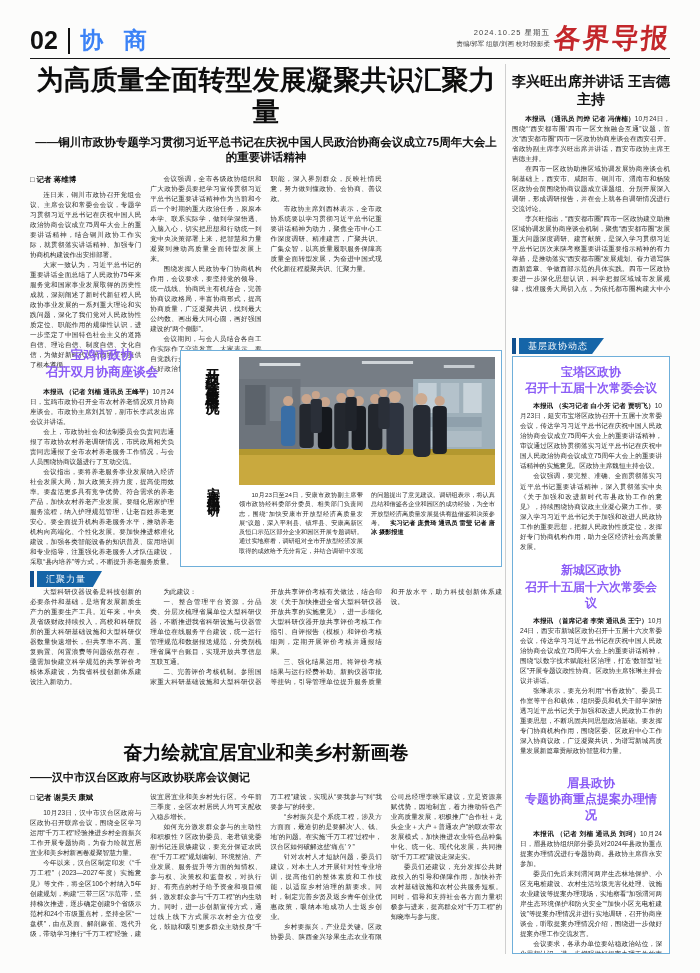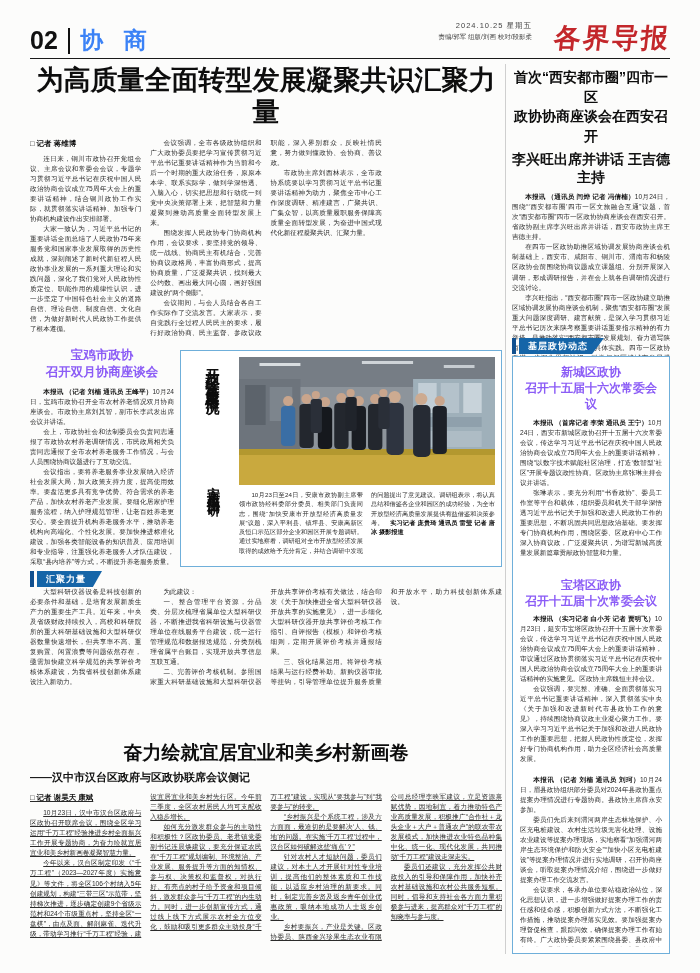--- a/index.html
+++ b/index.html
@@ -11,21 +11,21 @@
     overflow:hidden;
   }
   .abs { position:absolute; }
 
   
   .header { top:16px; left:30px; width:640px; height:40px; display:flex; justify-content:space-between; align-items:flex-end; }
   .header-left { display:flex; align-items:center; gap:10px; }
   .page-num { font-size:25px; font-weight:700; color:#111; }
   .head-divider { width:2.5px; height:26px; background:#111; }
   .section-name { font-size:23px; font-weight:700; letter-spacing:7px; color:#3b82f6; }
-  .header-right { display:flex; align-items:flex-start; gap:22px; }
+  .header-right { display:flex; align-items:center; gap:4px; }
   .issue-meta { text-align:right; color:#444; line-height:1.6; }
   .issue-date { font-size:7.5px; letter-spacing:1px; }
   .issue-staff { font-size:6.5px; }
   .masthead { font-size:27px; font-weight:700; color:#c3272b; font-family:"DejaVu Serif","Liberation Serif",serif; transform:skewX(-6deg); letter-spacing:2px; }
   .head-rule { top:58px; left:30px; width:640px; border-top:1.6px solid #1a1a1a; }
   .v-rule { top:64px; left:505px; height:890px; border-left:0.5px solid #cfcfcf; }
 
   
   .body-text { font-size:6.6px; line-height:1.52; text-align:justify; color:#2b2b2b; word-break:break-all; overflow:hidden; }
   .body-text p { text-indent:2em; margin:0; }
@@ -59,33 +59,33 @@
   .photo-right { flex:1; display:flex; flex-direction:column; }
   .photo-frame { width:100%; height:128px; overflow:hidden; background:#8e959b; }
   .photo-frame svg { display:block; width:100%; height:100%; }
   .caption { margin-top:5px; height:66px; font-size:6.2px; line-height:1.5; text-align:justify; word-break:break-all; color:#2b2b2b; overflow:hidden; }
   .caption p { text-indent:2em; }
   .caption b { font-weight:700; color:#111; }
 
   
   .tab-row { display:flex; align-items:stretch; height:16px; }
   .tab-bar { width:4px; background:#11508f; margin-right:3px; }
-  .tab-body { background:#1565a8; color:#fff; font-size:9px; font-weight:700; letter-spacing:1px; padding:2px 16px 0 9px; clip-path:polygon(0 0,100% 0,86% 100%,0 100%); }
+  .tab-body { background:#1565a8; color:#fff; font-size:9px; font-weight:400; letter-spacing:1px; padding:2px 16px 0 9px; clip-path:polygon(0 0,100% 0,86% 100%,0 100%); }
 
   
   .sheqing { top:571px; left:30px; width:472px; }
   .sheqing-title { font-size:15.5px; font-weight:700; text-align:center; margin-top:7px; color:#0d0d0d; }
   .sheqing-byline { font-size:7.5px; font-weight:700; text-align:center; margin:4px 0 5px; color:#111; }
   .sheqing-body { height:106px; }
 
   
   .hantai { top:740px; left:30px; width:472px; }
   .hantai-title { font-size:19px; font-weight:700; text-align:center; color:#0d0d0d; }
   .hantai-subtitle { font-size:11px; font-weight:700; text-align:left; margin-top:4px; color:#111; }
-  .hantai-body { margin-top:7px; height:152px;text-decoration:underline; }
+  .hantai-body { margin-top:7px; height:152px; }
 
   
   .jiceng { top:338px; left:512px; width:158px; }
   .jiceng-box { border:1.5px solid #6fafda; background:#fff; margin-top:2px; padding:7px 7px; height:598px; overflow:hidden; }
   .jiceng-article { margin-bottom:9px; }
   .jiceng-article .small-title { font-size:12px; }
   .jiceng-body { margin-top:5px; overflow:hidden; }
   .jc-b0 { height:150px; } .jc-b1 { height:152px; } .jc-b2 { height:172px; }
 </style>
 </head>
@@ -103,36 +103,33 @@
       <div class="issue-staff">责编/郭军 组版/刘画 校对/段影柔</div>
     </div>
     <div class="masthead">各界导报</div>
   </div>
 </div>
 <div class="abs head-rule"></div>
 <div class="abs v-rule"></div>
 
 <div class="abs main-article">
   <div class="main-title">为高质量全面转型发展凝聚共识汇聚力量</div>
+  <div class="main-subtitle">——铜川市政协专题学习贯彻习近平总书记在庆祝中国人民政治协商会议成立75周年大会上的重要讲话精神</div>
   <div class="main-body body-text cols4">
     <div class="byline">□ 记者 蒋维博</div>
     <p>连日来，铜川市政协召开党组会议、主席会议和常委会会议，专题学习贯彻习近平总书记在庆祝中国人民政治协商会议成立75周年大会上的重要讲话精神，结合铜川政协工作实际，就贯彻落实讲话精神、加强专门协商机构建设作出安排部署。</p>
     <p>大家一致认为，习近平总书记的重要讲话全面总结了人民政协75年来服务党和国家事业发展取得的历史性成就，深刻阐述了新时代新征程人民政协事业发展的一系列重大理论和实践问题，深化了我们党对人民政协性质定位、职能作用的规律性认识，进一步坚定了中国特色社会主义的道路自信、理论自信、制度自信、文化自信，为做好新时代人民政协工作提供了根本遵循。</p>
     <p>会议强调，全市各级政协组织和广大政协委员要把学习宣传贯彻习近平总书记重要讲话精神作为当前和今后一个时期的重大政治任务，原原本本学、联系实际学，做到学深悟透、入脑入心，切实把思想和行动统一到党中央决策部署上来，把智慧和力量凝聚到推动高质量全面转型发展上来。</p>
     <p>围绕发挥人民政协专门协商机构作用，会议要求，要坚持党的领导、统一战线、协商民主有机结合，完善协商议政格局，丰富协商形式，提高协商质量，广泛凝聚共识，找到最大公约数、画出最大同心圆，画好强国建设的“两个侧影”。</p>
     <p>会议期间，与会人员结合各自工作实际作了交流发言。大家表示，要自觉践行全过程人民民主的要求，履行好政治协商、民主监督、参政议政职能，深入界别群众，反映社情民意，努力做到懂政协、会协商、善议政。</p>
     <p>市政协主席刘西林表示，全市政协系统要以学习贯彻习近平总书记重要讲话精神为动力，聚焦全市中心工作深度调研、精准建言，广聚共识、广集众智，以高质量履职服务保障高质量全面转型发展，为奋进中国式现代化新征程凝聚共识、汇聚力量。</p>
   </div>
 </div>
 
 <div class="abs metro-article">
-  <div class="metro-title">
-    <div>首次“西安都市圈”四市一区</div>
-    <div>政协协商座谈会在西安召开</div>
-  </div>
   <div class="metro-deck">李兴旺出席并讲话 王吉德主持</div>
   <div class="metro-body body-text">
     <p><b class="lead">本报讯 （通讯员 闫烨 记者 冯倩楠）</b><span>10月24日，围绕“‘西安都市圈’四市一区文旅融合互通”议题，首次“西安都市圈”四市一区政协协商座谈会在西安召开。省政协副主席李兴旺出席并讲话，西安市政协主席王吉德主持。</span></p>
     <p>在四市一区政协助推区域协调发展协商座谈会机制基础上，西安市、咸阳市、铜川市、渭南市和杨陵区政协会前围绕协商议题成立课题组、分别开展深入调研，形成调研报告，并在会上就各自调研情况进行交流讨论。</p>
     <p>李兴旺指出，“西安都市圈”四市一区政协建立助推区域协调发展协商座谈会机制，聚焦“西安都市圈”发展重大问题深度调研、建言献策，是深入学习贯彻习近平总书记历次来陕考察重要讲话重要指示精神的有力举措，是推动落实“西安都市圈”发展规划、奋力谱写陕西新篇章、争做西部示范的具体实践。四市一区政协要进一步深化思想认识，科学把握区域城市发展规律，找准服务大局切入点，为依托都市圈构建大中小城市协调发展格局的需求献计出力。</p>
   </div>
 </div>
 
 <div class="abs baoji-article">
   <div class="small-title">
@@ -239,41 +236,45 @@
 
 <div class="abs jiceng">
   <div class="tab-row">
     <div class="tab-bar"></div>
     <div class="tab-body">基层政协动态</div>
   </div>
   <div class="jiceng-box">
 
     <div class="jiceng-article">
       <div class="small-title">
+        <div>宝塔区政协</div>
+        <div>召开十五届十次常委会议</div>
+      </div>
+      <div class="jiceng-body jc-b1 body-text">
+        <p><b class="lead">本报讯 （实习记者 白小芳 记者 贾明飞）</b><span>10月23日，延安市宝塔区政协召开十五届十次常委会议，传达学习习近平总书记在庆祝中国人民政治协商会议成立75周年大会上的重要讲话精神，审议通过区政协贯彻落实习近平总书记在庆祝中国人民政治协商会议成立75周年大会上的重要讲话精神的实施意见。区政协主席魏恒主持会议。</span></p>
+        <p>会议强调，要完整、准确、全面贯彻落实习近平总书记重要讲话精神，深入贯彻落实中央《关于加强和改进新时代市县政协工作的意见》，持续围绕协商议政主业凝心聚力工作。要深入学习习近平总书记关于加强和改进人民政协工作的重要思想，把握人民政协性质定位，发挥好专门协商机构作用，助力全区经济社会高质量发展。</p>
+      </div>
+    </div>
+
+    <div class="jiceng-article">
+      <div class="small-title">
         <div>新城区政协</div>
         <div>召开十五届十六次常委会议</div>
       </div>
       <div class="jiceng-body jc-b0 body-text">
         <p><b class="lead">本报讯 （首席记者 李荣 通讯员 王宁）</b><span>10月24日，西安市新城区政协召开十五届十六次常委会议，传达学习习近平总书记在庆祝中国人民政治协商会议成立75周年大会上的重要讲话精神，围绕“以数字技术赋能社区治理，打造‘数智型’社区”开展专题议政性协商。区政协主席张琳主持会议并讲话。</span></p>
         <p>张琳表示，要充分利用“书香政协”、委员工作室等平台和载体，组织委员和机关干部学深悟透习近平总书记关于加强和改进人民政协工作的重要思想，不断巩固共同思想政治基础。要发挥专门协商机构作用，围绕区委、区政府中心工作深入协商议政，广泛凝聚共识，为谱写新城高质量发展新篇章贡献政协智慧和力量。</p>
       </div>
     </div>
 
     <div class="jiceng-article">
       <div class="small-title">
-        <div>宝塔区政协</div>
-        <div>召开十五届十次常委会议</div>
-      </div>
-      <div class="jiceng-body jc-b1 body-text">
-        <p><b class="lead">本报讯 （实习记者 白小芳 记者 贾明飞）</b><span>10月23日，延安市宝塔区政协召开十五届十次常委会议，传达学习习近平总书记在庆祝中国人民政治协商会议成立75周年大会上的重要讲话精神，审议通过区政协贯彻落实习近平总书记在庆祝中国人民政治协商会议成立75周年大会上的重要讲话精神的实施意见。区政协主席魏恒主持会议。</span></p>
-        <p>会议强调，要完整、准确、全面贯彻落实习近平总书记重要讲话精神，深入贯彻落实中央《关于加强和改进新时代市县政协工作的意见》，持续围绕协商议政主业凝心聚力工作。要深入学习习近平总书记关于加强和改进人民政协工作的重要思想，把握人民政协性质定位，发挥好专门协商机构作用，助力全区经济社会高质量发展。</p>
-      </div>
-    </div>
-
-    <div class="jiceng-article">
+        <div>眉县政协</div>
+        <div>专题协商重点提案办理情况</div>
+      </div>
       <div class="jiceng-body jc-b2 body-text">
         <p><b class="lead">本报讯 （记者 刘楠 通讯员 刘珂）</b><span>10月24日，眉县政协组织部分委员对2024年县政协重点提案办理情况进行专题协商。县政协主席薛永安参加。</span></p>
         <p>委员们先后来到渭河两岸生态林地保护、小区充电桩建设、农村生活垃圾无害化处理、设施农业建设等提案办理现场，实地察看“加强渭河两岸生态环境保护和防火安全”“加快小区充电桩建设”等提案办理情况并进行实地调研，召开协商座谈会，听取提案办理情况介绍，围绕进一步做好提案办理工作交流发言。</p>
         <p>会议要求，各承办单位要站稳政治站位，深化思想认识，进一步增强做好提案办理工作的责任感和使命感，积极创新方式方法，不断强化工作措施，推动提案办理落实见效。要加强提案办理督促检查，跟踪问效，确保提案办理工作有始有终。广大政协委员要紧紧围绕县委、县政府中心工作，聚焦难点，深入调研，提出具有前瞻性、针对性的意见建议，为加快“五个眉县”建设贡献智慧和力量。</p>
       </div>
     </div>
 
   </div>
 </div>
 

